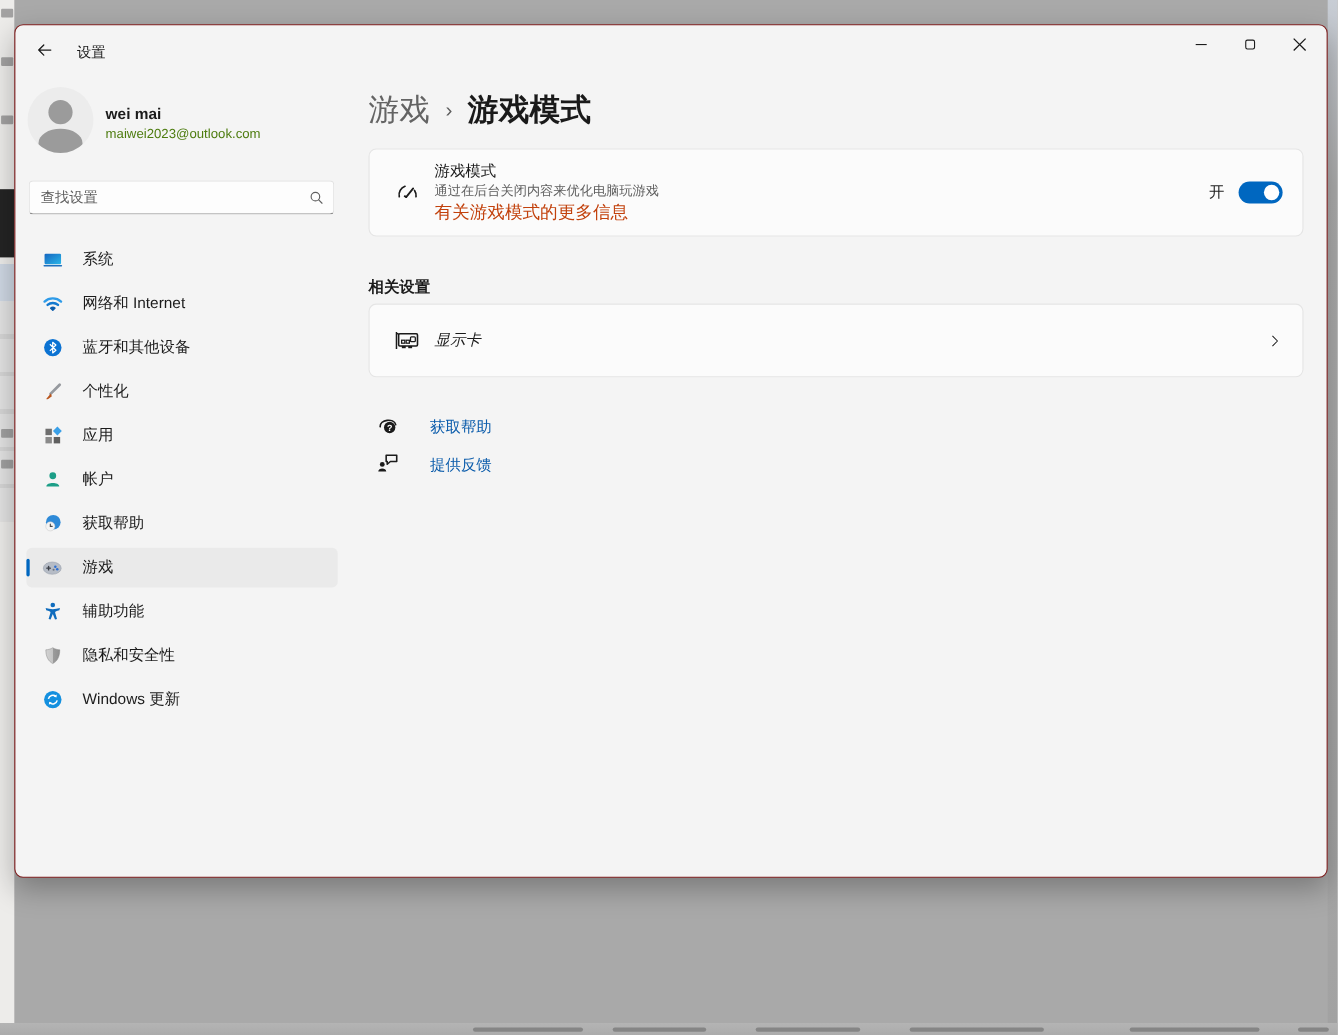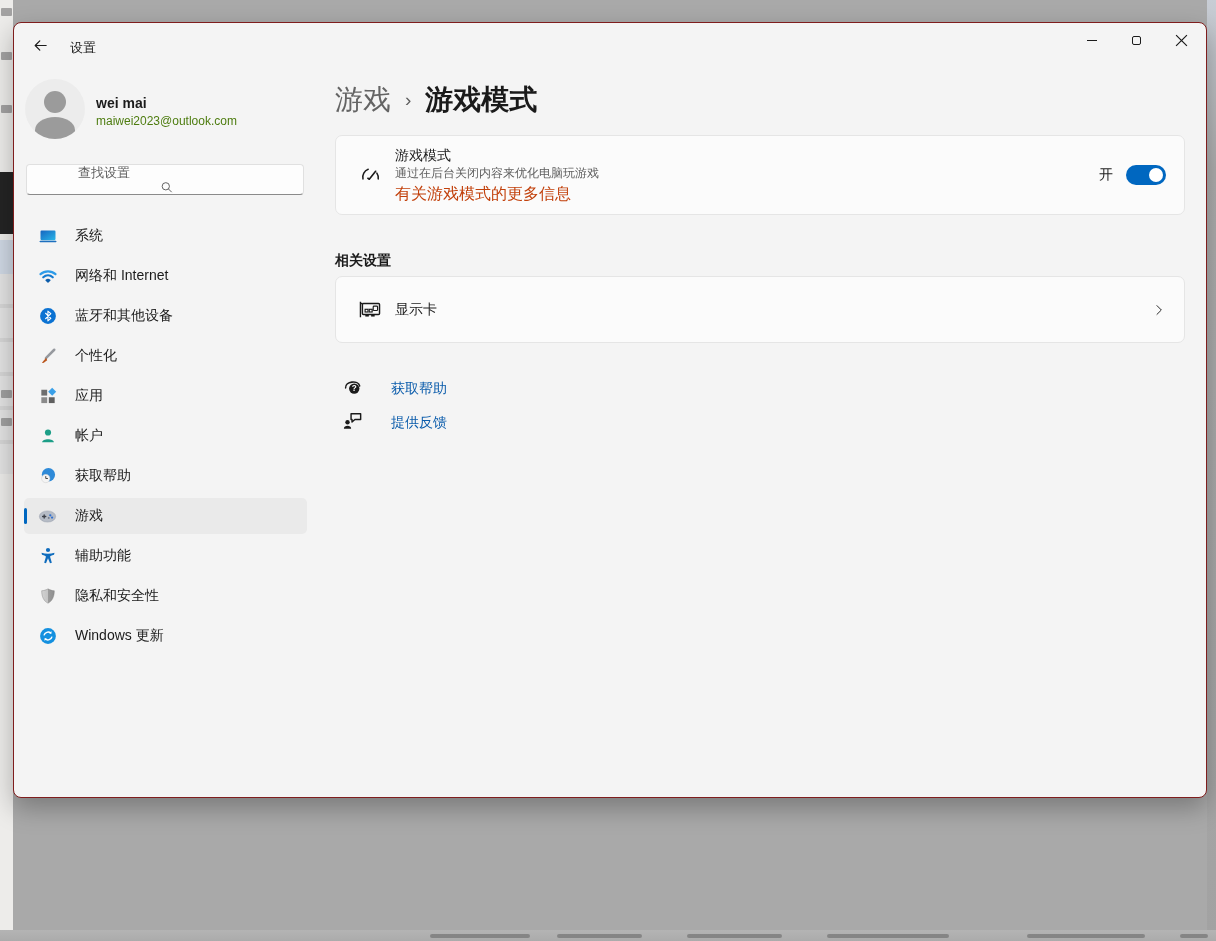--- a/index.html
+++ b/index.html
@@ -37,21 +37,21 @@
   
   .avatar { position:absolute; left:11px; top:56px; width:60px; height:60px; border-radius:50%;
     background:#ECECEC; overflow:hidden; }
   .avatar .head { position:absolute; left:19px; top:12px; width:22px; height:22px; border-radius:50%; background:#9B9B9B; }
   .avatar .shoulders { position:absolute; left:10px; top:38px; width:40px; height:26px; border-radius:50% 50% 0 0; background:#9B9B9B; }
   .profile-name { position:absolute; left:82px; top:72px; font-size:14px; font-weight:bold; color:#1b1b1b; }
   .profile-email { position:absolute; left:82px; top:91px; font-size:12px; color:#4d7c0f; }
 
   .searchbox { position:absolute; left:12px; top:141px; width:278px; height:31px;
     background:#FDFDFD; border:1px solid #E0E0E0; border-bottom:1px solid #8A8A8A; border-radius:4px;
-    display:flex; align-items:center; padding:0 8px 0 10px;flex-direction:column; }
+    display:flex; align-items:center; padding:0 8px 0 10px; }
   .searchbox input { flex:1; border:none; outline:none; background:transparent; font-size:13px;
     color:#1b1b1b; font-family:inherit; }
   .searchbox input::placeholder { color:#5f5f5f; }
 
   .nav { position:absolute; left:10px; top:195px; width:283px; }
   .nav-item { position:relative; height:36px; margin-bottom:4px; border-radius:5px;
     display:flex; align-items:center; padding-left:13px; cursor:pointer; }
   .nav-item.selected { background:#EAEAEA; }
   .nav-item.selected::before { content:""; position:absolute; left:0; top:10px; width:3px; height:16px;
     border-radius:2px; background:#0067C0; }
@@ -60,21 +60,21 @@
 
   
   .breadcrumb { position:absolute; left:321px; top:58px; display:flex; align-items:baseline; }
   .bc-parent { font-size:28px; color:#646464; }
   .bc-sep { font-size:19px; color:#5e5e5e; margin:0 14px; position:relative; top:-3px; }
   .bc-current { font-size:28px; font-weight:600; color:#1a1a1a; }
 
   .card { position:absolute; left:321px; width:850px; background:#FBFBFB;
     border:1px solid #E5E5E5; border-radius:7px; }
   .card-gamemode { top:112px; height:80px; }
-  .card-gpu { top:253px; height:67px; cursor:pointer; }
+  .card-gpu { top:253px; height:67px; cursor:pointer;font-style:italic; }
   .card-row { display:flex; align-items:center; height:100%; padding:0 18px 0 19px; }
   .card-icon { width:30px; display:flex; justify-content:center; margin-right:10px; }
   .gm-text { display:flex; flex-direction:column; line-height:1.45; }
   .gm-title { font-size:14px; color:#1b1b1b; }
   .gm-desc { font-size:12px; color:#5e5e5e; }
   .gm-link { font-size:16px; color:#c2410c; cursor:pointer; width:max-content; }
   .gm-right { margin-left:auto; display:flex; align-items:center; gap:13px; }
   .toggle-label { font-size:14px; color:#1b1b1b; }
   .toggle { width:40px; height:20px; border-radius:10px; background:#0067C0; position:relative; cursor:pointer; }
   .toggle .knob { position:absolute; right:3px; top:3px; width:14px; height:14px; border-radius:50%; background:#fff; }

